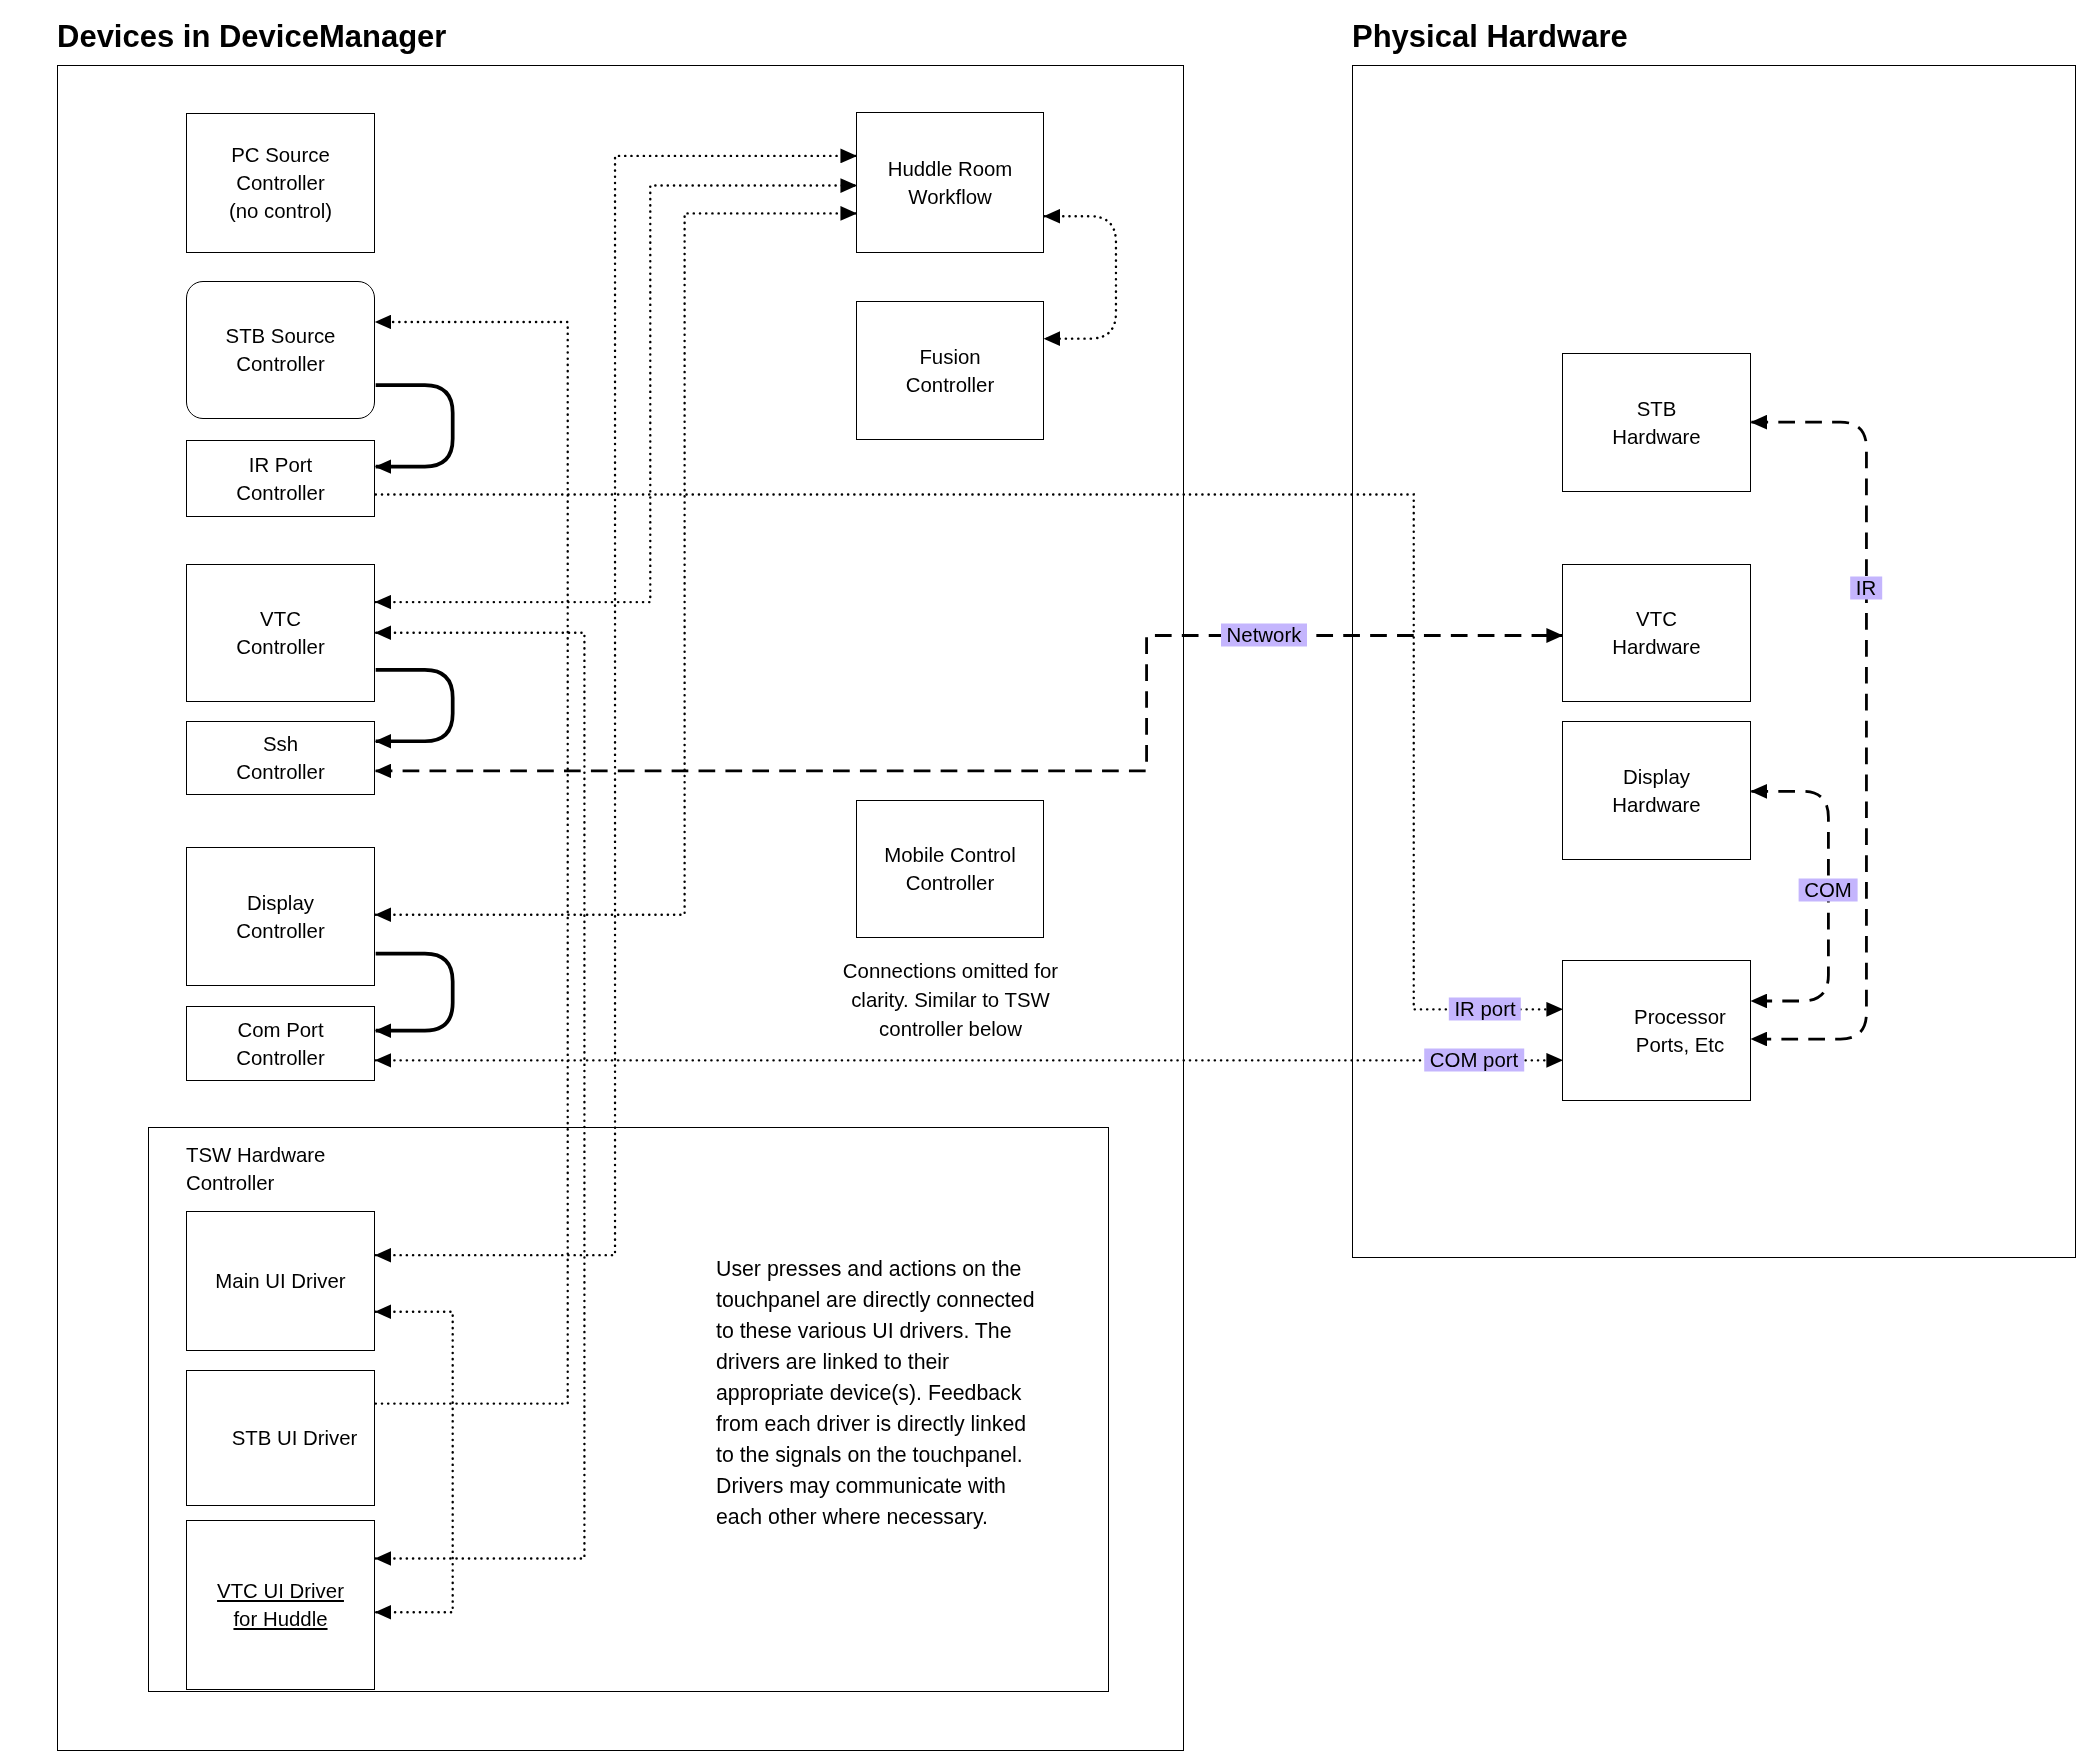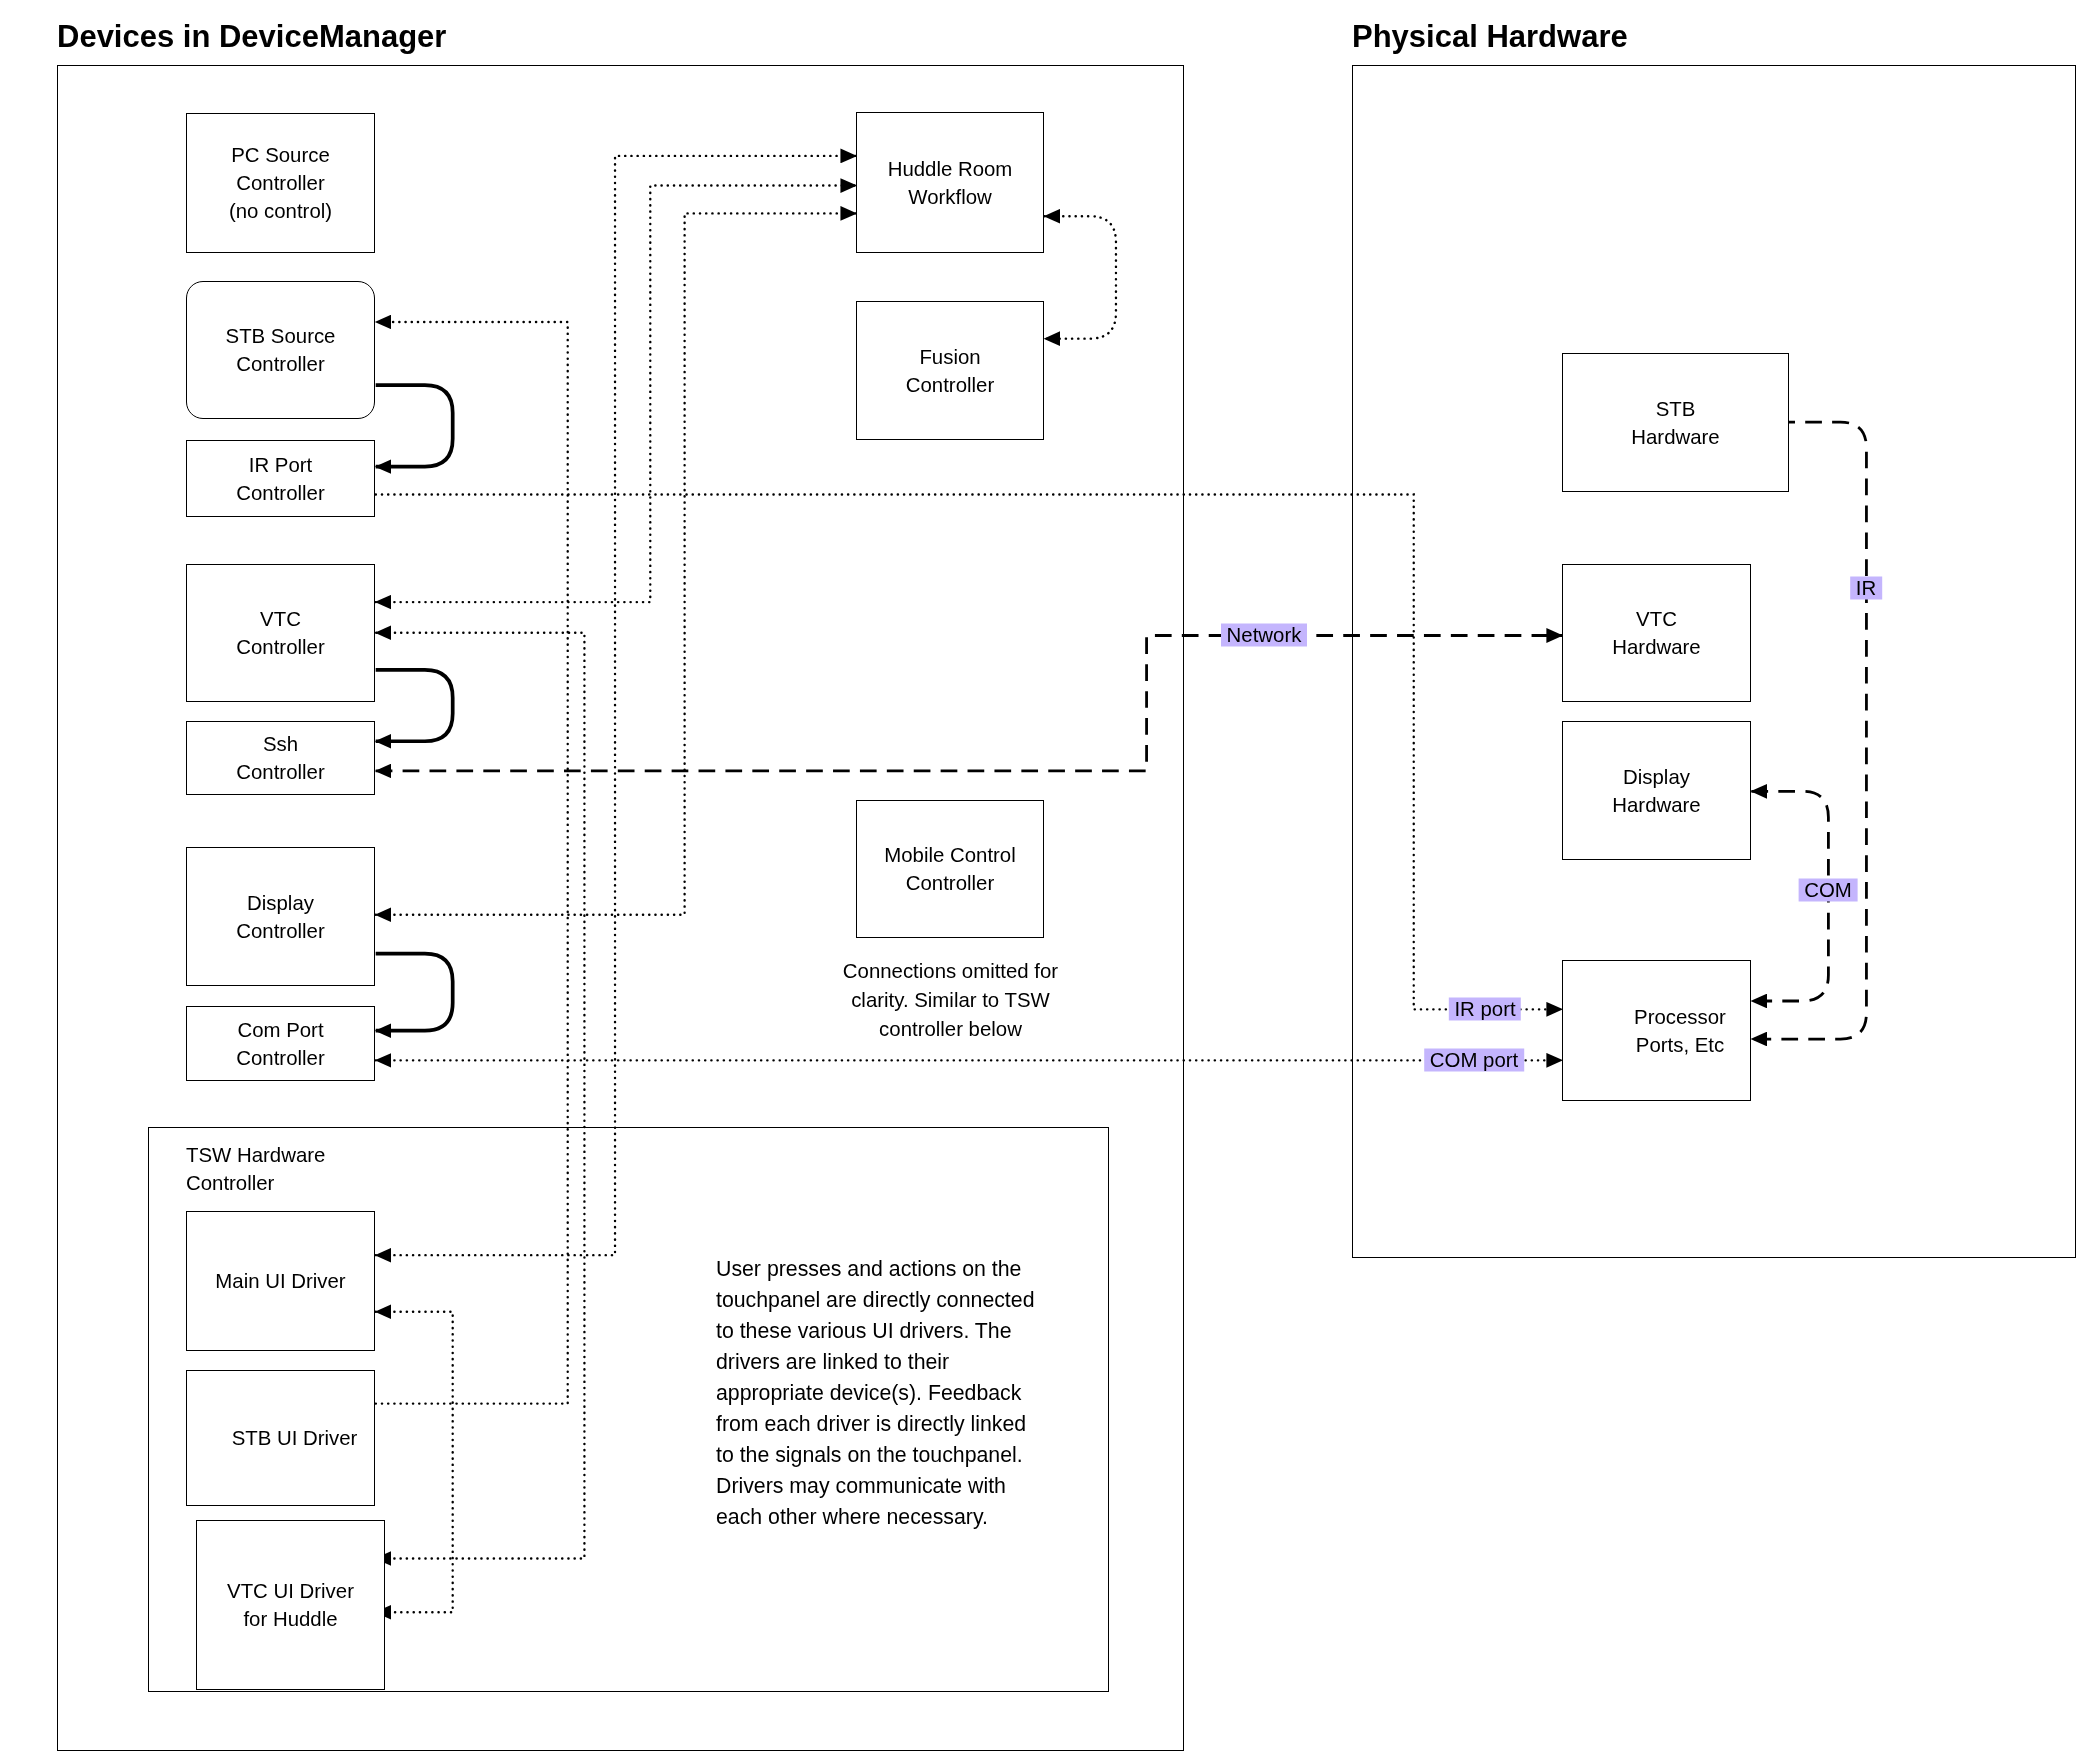--- a/index.html
+++ b/index.html
@@ -82,29 +82,29 @@
 Workflow</div>
 <div class="node" style="left:856px;top:301px;width:188px;height:139px;">Fusion
 Controller</div>
 <div class="node" style="left:856px;top:800px;width:188px;height:138px;">Mobile Control
 Controller</div>
 
 <div class="tsw-label" style="left:186px;top:1141px;">TSW Hardware
 Controller</div>
 <div class="node" style="left:186px;top:1211px;width:189px;height:140px;">Main UI Driver</div>
 <div class="node" style="left:186px;top:1370px;width:189px;height:136px;padding-left:28px;">STB UI Driver</div>
-<div class="node" style="left:196px;top:1520px;width:189px;height:170px;">VTC UI Driver
+<div class="node" style="left:186px;top:1520px;width:189px;height:170px;text-decoration:underline;">VTC UI Driver
 for Huddle</div>
 <div class="paragraph" style="left:716px;top:1254px;width:320px;">User presses and actions on the touchpanel are directly connected to these various UI drivers.  The drivers are linked to their appropriate device(s). Feedback from each driver is directly linked to the signals on the touchpanel. Drivers may communicate with each other where necessary.</div>
 
 <div class="note" style="left:793px;top:957px;width:315px;">Connections omitted for
 clarity. Similar to TSW
 controller below</div>
 
-<div class="node" style="left:1562px;top:353px;width:227px;height:139px;">STB
+<div class="node" style="left:1562px;top:353px;width:189px;height:139px;">STB
 Hardware</div>
 <div class="node" style="left:1562px;top:564px;width:189px;height:138px;">VTC
 Hardware</div>
 <div class="node" style="left:1562px;top:721px;width:189px;height:139px;">Display
 Hardware</div>
 <div class="node" style="left:1562px;top:960px;width:189px;height:141px;padding-left:47px;">Processor
 Ports, Etc</div>
 
 <div class="edge-label" style="left:1264px;top:635px;">Network</div>
 <div class="edge-label" style="left:1866px;top:588px;">IR</div>

